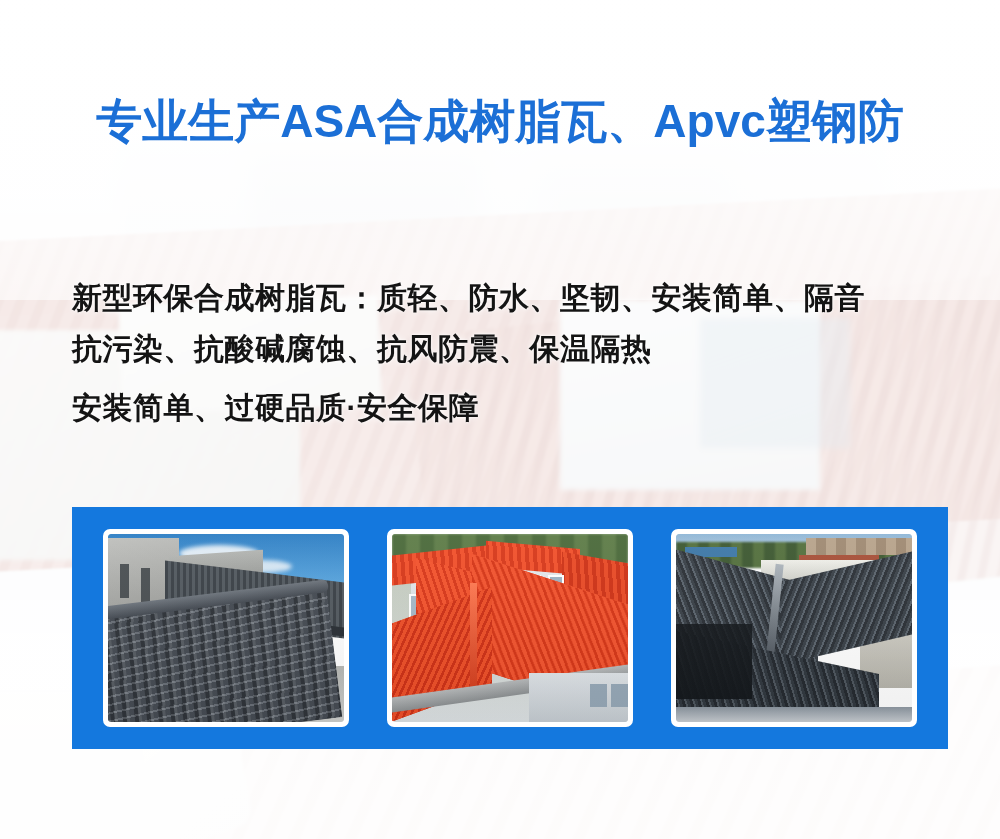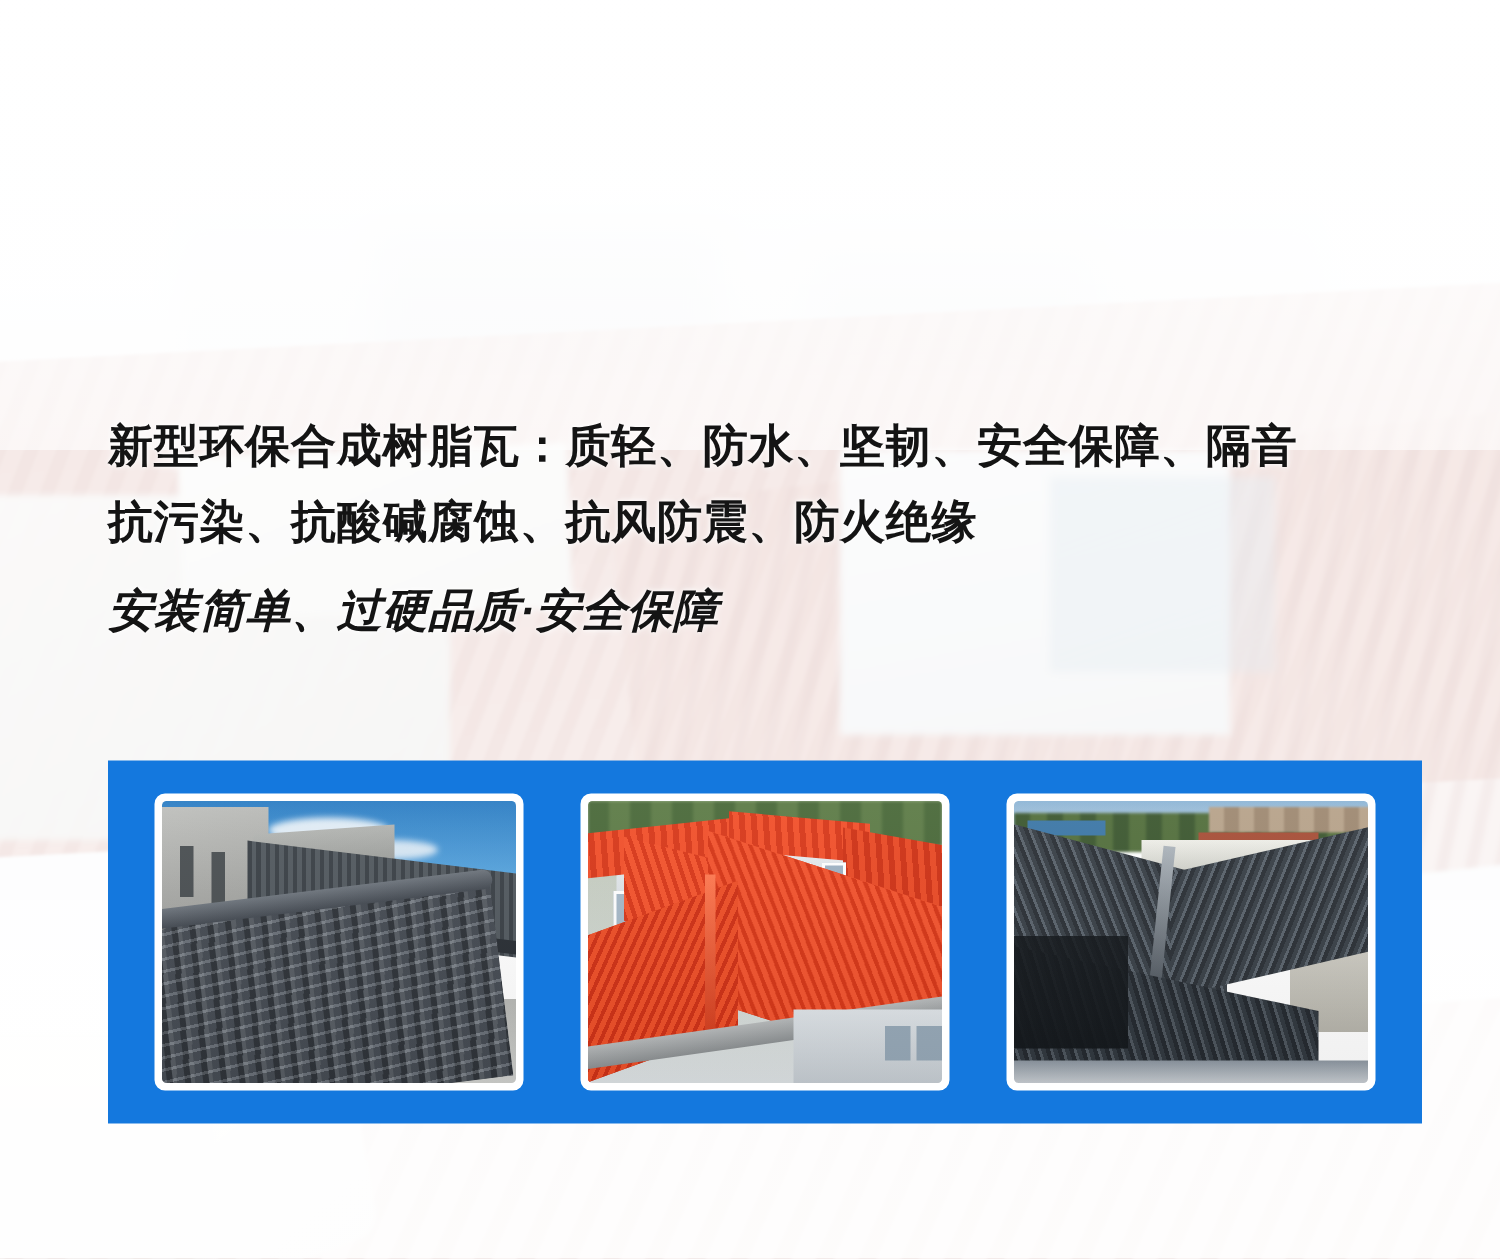--- a/index.html
+++ b/index.html
@@ -184,21 +184,21 @@
     top: 272px;
     width: 900px;
     color: #141414;
     font-size: 30px;
     font-weight: bold;
     line-height: 51px;
     letter-spacing: 0.5px;
     text-shadow: 0 0 3px rgba(255,255,255,.9), 0 0 6px rgba(255,255,255,.8);
   }
   .subhead-line { display: block; white-space: nowrap; }
-  .subhead-line.spaced { margin-top: 8px; font-style: italic; }
+  .subhead-line.spaced { margin-top: 8px; }
 
   
   .gallery {
     position: absolute;
     left: 72px;
     top: 507px;
     width: 876px;
     height: 242px;
     background: #1478de;
     display: flex;
@@ -396,25 +396,26 @@
     <div class="bg-ridge-bottom"></div>
     <div class="bg-wall-bottomleft"></div>
     <div class="bg-veil"></div>
     <div class="bg-veil-top"></div>
     <div class="bg-veil-bottom"></div>
   </div>
 
   <div class="content">
 
     <div class="headline">
+      <span class="headline-line">专业生产ASA合成树脂瓦、Apvc塑钢防</span>
     </div>
 
     <div class="subhead">
-      <span class="subhead-line">新型环保合成树脂瓦：质轻、防水、坚韧、安全保障、隔音</span>
-      <span class="subhead-line">抗污染、抗酸碱腐蚀、抗风防震、防火绝缘</span>
+      <span class="subhead-line">新型环保合成树脂瓦：质轻、防水、坚韧、安装简单、隔音</span>
+      <span class="subhead-line">抗污染、抗酸碱腐蚀、抗风防震、保温隔热</span>
       <span class="subhead-line spaced">安装简单、过硬品质·安全保障</span>
     </div>
 
     <div class="gallery">
 
       <div class="photo">
         <div class="photo-inner">
           <div class="p1-sky"></div>
           <div class="p1-cloud-a"></div>
           <div class="p1-cloud-b"></div>

